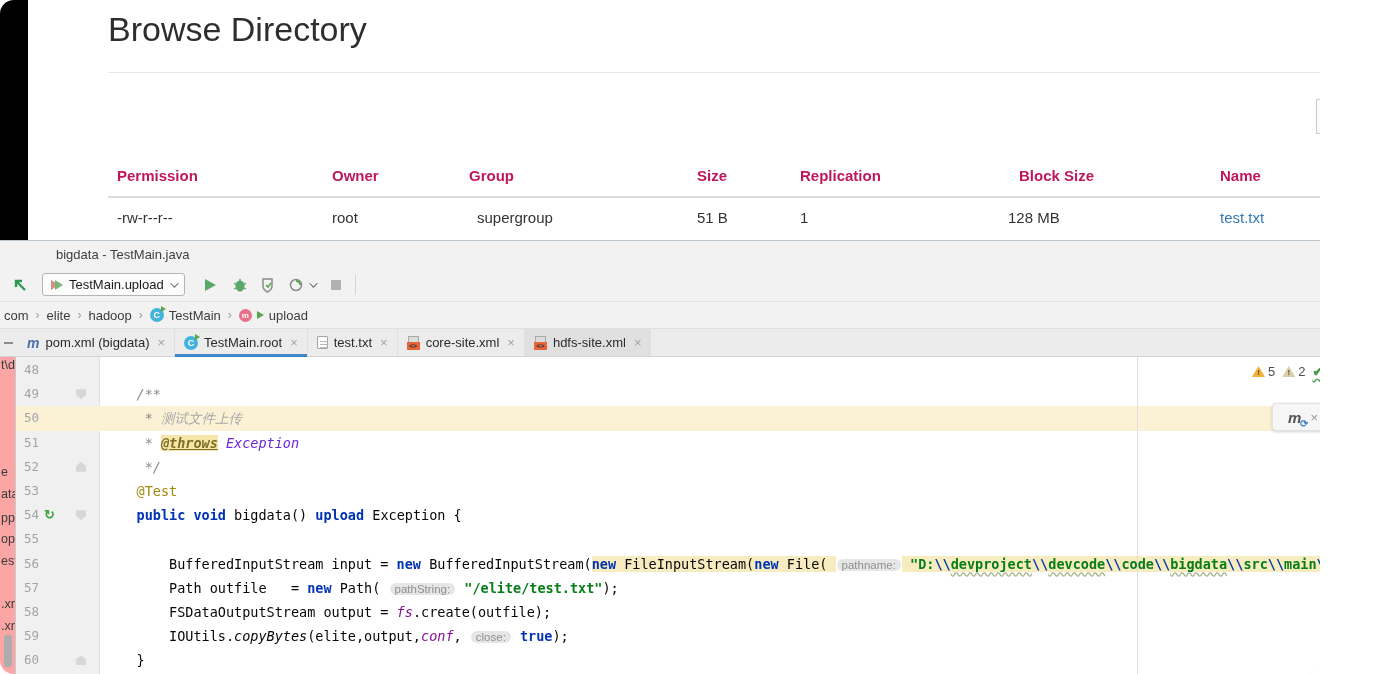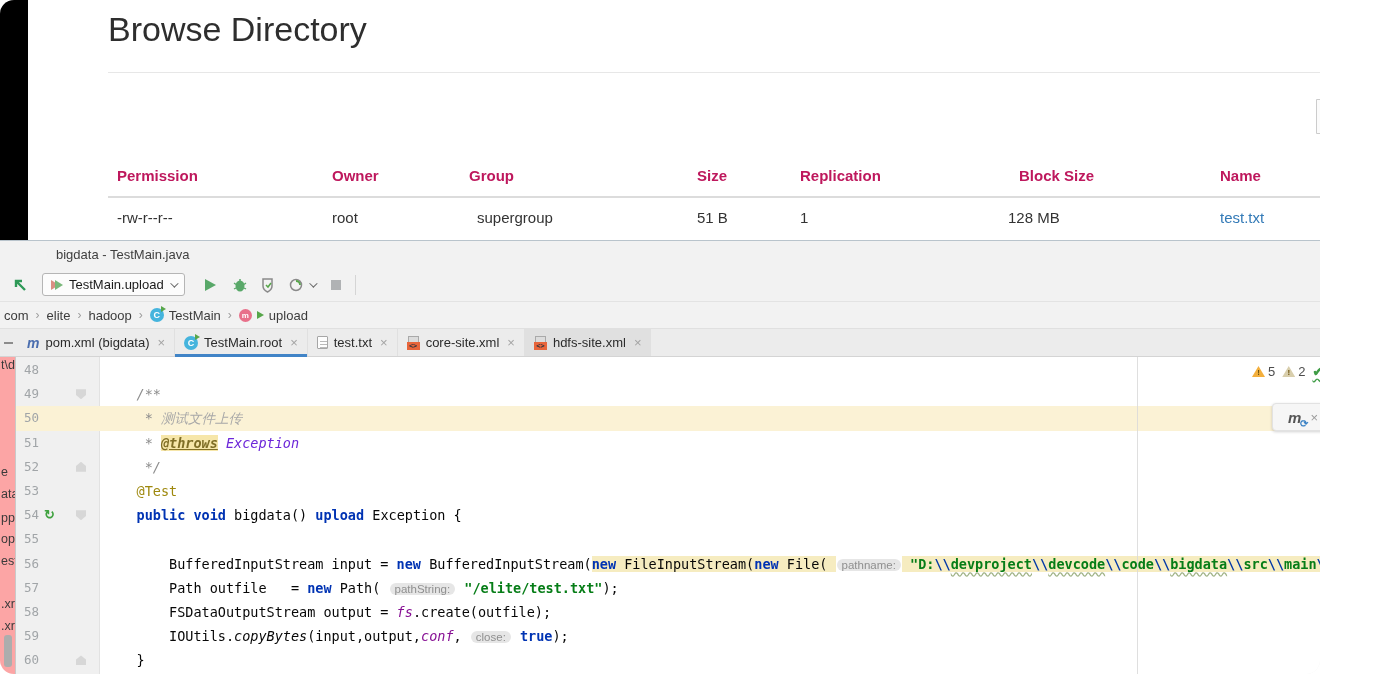--- a/index.html
+++ b/index.html
@@ -315,21 +315,21 @@
           <span class="code-line" style="top: 146.2px;"><span>    </span><span class="tk-kw">public</span><span> </span><span class="tk-kw">void</span><span> bigdata() </span><span class="tk-kw">upload</span><span> Exception {</span></span>
           <span class="gut-num" style="top: 170.4px;">55</span>
           <span class="code-line" style="top: 170.4px;"></span>
           <span class="gut-num" style="top: 194.6px;">56</span>
           <span class="code-line" style="top: 194.6px;"><span>        BufferedInputStream input = </span><span class="tk-kw">new</span><span> BufferedInputStream(</span><span class="tk-kw tk-hl">new</span><span class="tk-hl"> FileInputStream(</span><span class="tk-kw tk-hl">new</span><span class="tk-hl"> File( </span><span class="tk-hint tk-hl">pathname:</span><span class="tk-hl"> </span><span class="tk-str tk-hl">"D:</span><span class="tk-esc tk-hl">\\</span><span class="tk-str tk-typo tk-hl">devproject</span><span class="tk-esc tk-hl">\\</span><span class="tk-str tk-typo tk-hl">devcode</span><span class="tk-esc tk-hl">\\</span><span class="tk-str tk-hl">code</span><span class="tk-esc tk-hl">\\</span><span class="tk-str tk-typo tk-hl">bigdata</span><span class="tk-esc tk-hl">\\</span><span class="tk-str tk-hl">src</span><span class="tk-esc tk-hl">\\</span><span class="tk-str tk-hl">main</span><span class="tk-esc tk-hl">\</span></span>
           <span class="gut-num" style="top: 218.8px;">57</span>
           <span class="code-line" style="top: 218.8px;"><span>        Path outfile   = </span><span class="tk-kw">new</span><span> Path( </span><span class="tk-hint">pathString:</span><span> </span><span class="tk-str">"/elite/test.txt"</span><span>);</span></span>
           <span class="gut-num" style="top: 243px;">58</span>
           <span class="code-line" style="top: 243px;"><span>        FSDataOutputStream output = </span><span class="tk-field">fs</span><span>.create(outfile);</span></span>
           <span class="gut-num" style="top: 267.2px;">59</span>
-          <span class="code-line" style="top: 267.2px;"><span>        IOUtils.</span><span class="tk-method">copyBytes</span><span>(input,output,</span><span class="tk-field">conf</span><span>, </span><span class="tk-hint">close:</span><span> </span><span class="tk-kw">true</span><span>);</span></span>
+          <span class="code-line" style="top: 267.2px;"><span>        IOUtils.</span><span class="tk-method">copyBytes</span><span>(elite,output,</span><span class="tk-field">conf</span><span>, </span><span class="tk-hint">close:</span><span> </span><span class="tk-kw">true</span><span>);</span></span>
           <span class="gut-num" style="top: 291.4px;">60</span>
           <span class="fold fold-close" style="top: 298.4px;"></span>
           <span class="code-line" style="top: 291.4px;"><span>    }</span></span>
         </div>
       <div class="wrap-guide"></div>
       <div class="proj-sliver" id="proj-sliver">
           <span class="frag" style="top: 1px;">t\d</span>
           <span class="frag" style="top: 108px;">e</span>
           <span class="frag" style="top: 130px;">ata</span>
           <span class="frag" style="top: 154px;">pp</span>

